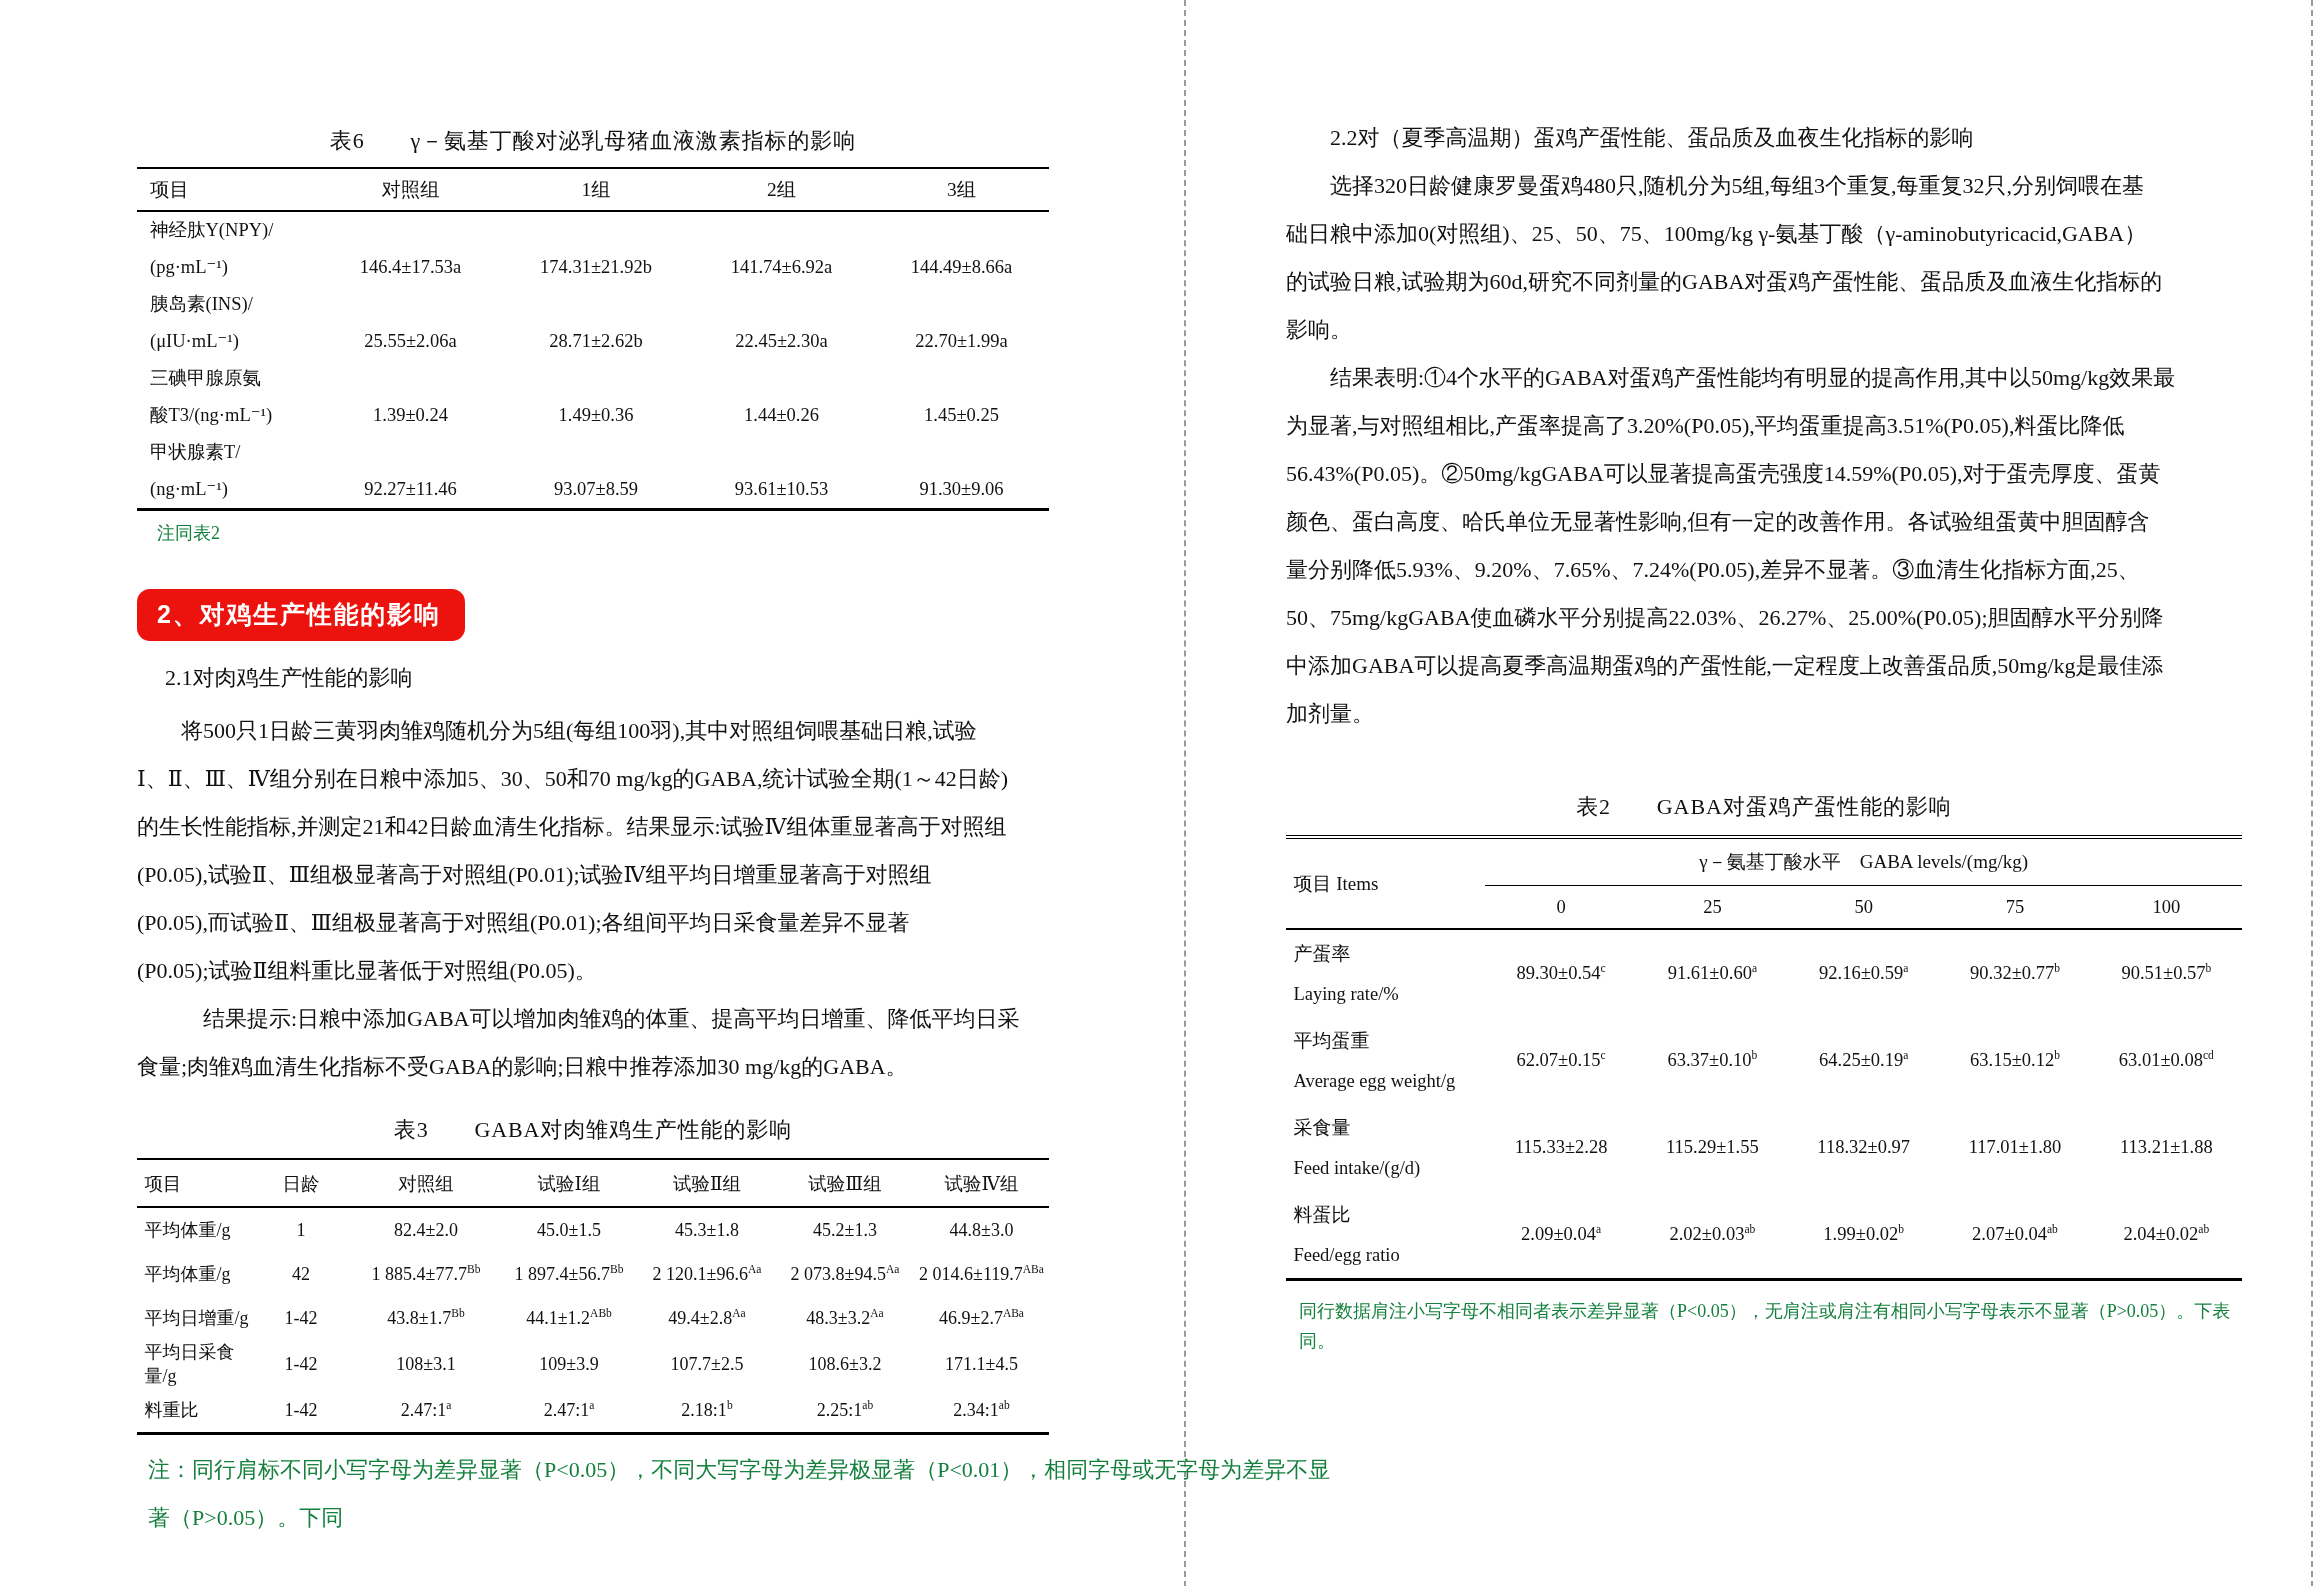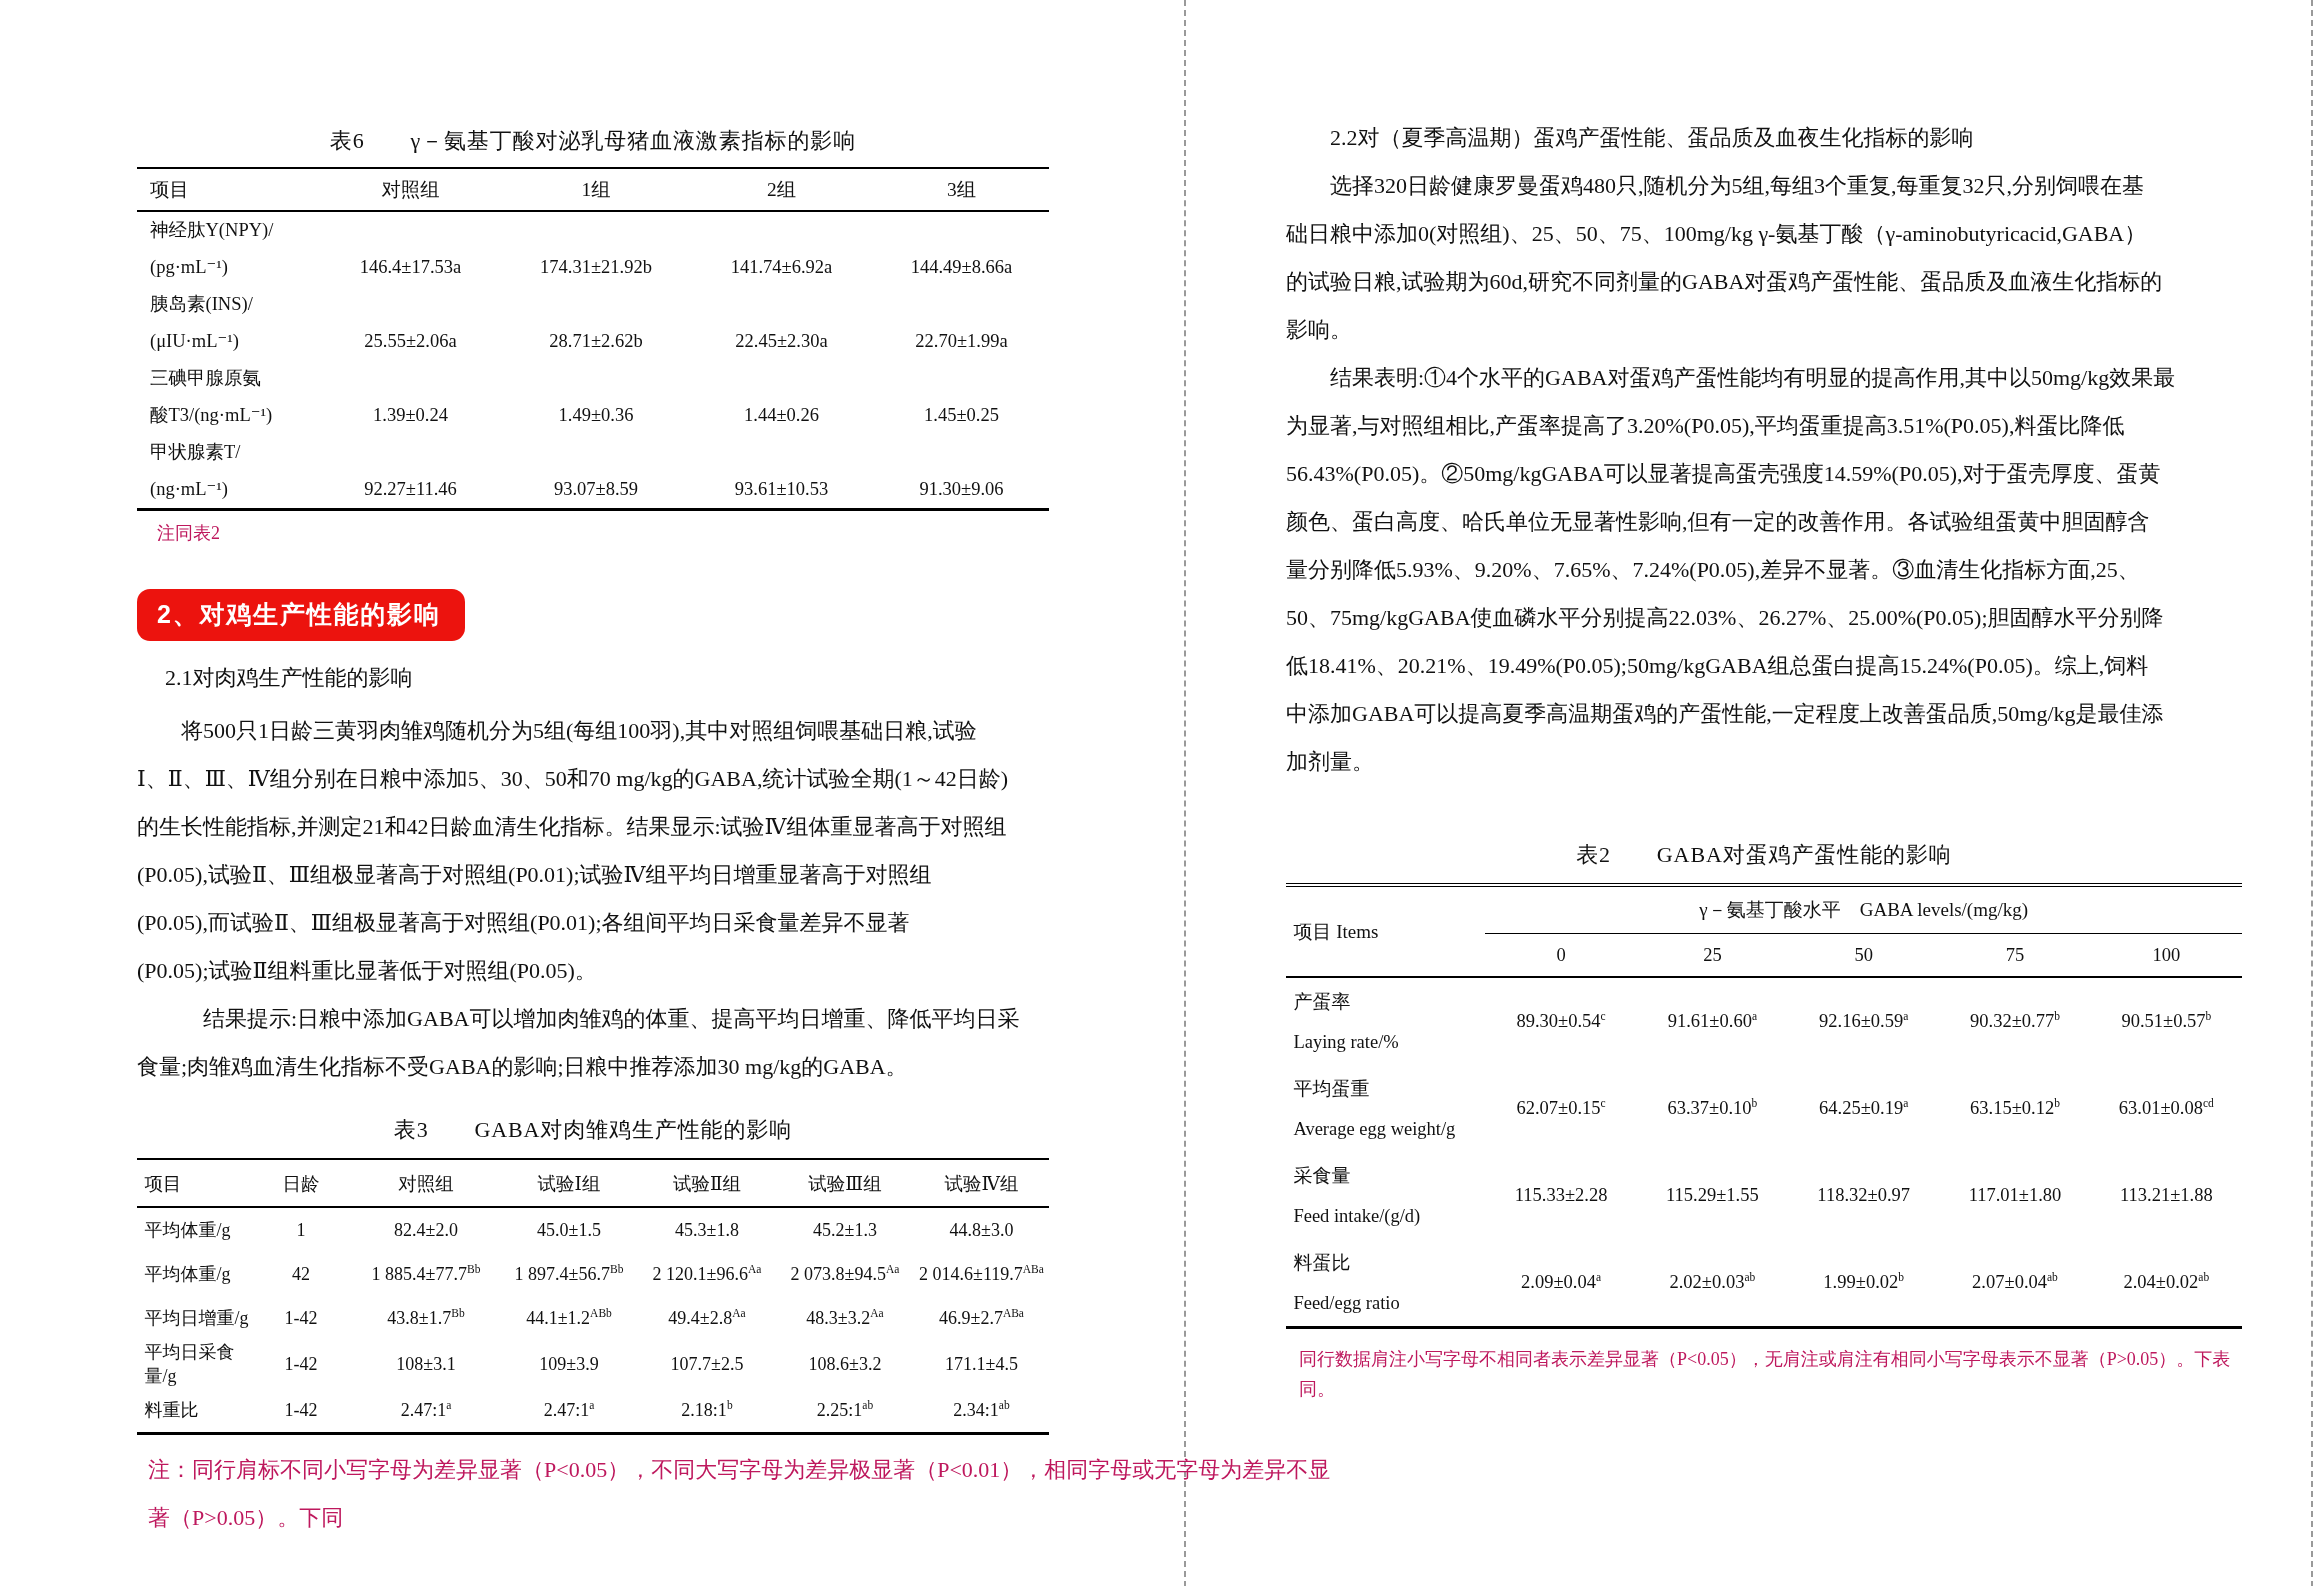--- a/index.html
+++ b/index.html
@@ -25,21 +25,21 @@
   
   .t6{border-top:2.3px solid #000;border-bottom:3.2px solid #000;}
   .t6 thead th{border-bottom:2.3px solid #000;height:41px;font-size:19.4px;text-align:center;}
   .t6 thead th.left{text-align:left;padding-left:13px;}
   .t6 td{height:74px;vertical-align:bottom;font-size:18.5px;}
   .t6 td.lbl div{height:37px;line-height:37px;text-align:left;padding-left:13px;}
   .t6 td.val{text-align:center;}
   .t6 td.val div{height:37px;line-height:37px;}
 
   
-  .note{font-size:18px;line-height:30px;color:#be185d;}
+  .note{font-size:18px;line-height:30px;color:#15803d;}
   #t6-note{padding-left:20px;margin-top:7.4px;}
   #t3-note{margin-top:11px;padding-left:11px;}
   #t2-note{margin-top:14.8px;padding-left:13px;}
 
   
   #badge2{display:inline-block;margin-top:41px;padding:8.3px 24px 10px 20px;border-radius:13px;
           color:#fff;font-weight:bold;font-size:25px;letter-spacing:1.8px;
           font-family:"Liberation Sans","DejaVu Sans",sans-serif;}
   .subhead{font-size:22px;margin-top:18.5px;line-height:37px;}
   #sec21{padding-left:28px;}
@@ -274,21 +274,20 @@
         <div class="pline">的试验日粮,试验期为60d,研究不同剂量的GABA对蛋鸡产蛋性能、蛋品质及血液生化指标的</div>
         <div class="pline">影响。</div>
       </div>
     <div class="para">
         <div class="pline">结果表明:①4个水平的GABA对蛋鸡产蛋性能均有明显的提高作用,其中以50mg/kg效果最</div>
         <div class="pline">为显著,与对照组相比,产蛋率提高了3.20%(P0.05),平均蛋重提高3.51%(P0.05),料蛋比降低</div>
         <div class="pline">56.43%(P0.05)。②50mg/kgGABA可以显著提高蛋壳强度14.59%(P0.05),对于蛋壳厚度、蛋黄</div>
         <div class="pline">颜色、蛋白高度、哈氏单位无显著性影响,但有一定的改善作用。各试验组蛋黄中胆固醇含</div>
         <div class="pline">量分别降低5.93%、9.20%、7.65%、7.24%(P0.05),差异不显著。③血清生化指标方面,25、</div>
         <div class="pline">50、75mg/kgGABA使血磷水平分别提高22.03%、26.27%、25.00%(P0.05);胆固醇水平分别降</div>
-        <div class="pline">低18.41%、20.21%、19.49%(P0.05);50mg/kgGABA组总蛋白提高15.24%(P0.05)。综上,饲料</div>
         <div class="pline">中添加GABA可以提高夏季高温期蛋鸡的产蛋性能,一定程度上改善蛋品质,50mg/kg是最佳添</div>
         <div class="pline">加剂量。</div>
       </div>
 
     <div class="tcaption" style="margin-top:54px;">表2　　GABA对蛋鸡产蛋性能的影响</div>
     <div style="margin-top:13px;">
         <table class="t2">
           <colgroup>
             <col style="width: 199px;">
             <col style="width: 151px;">

